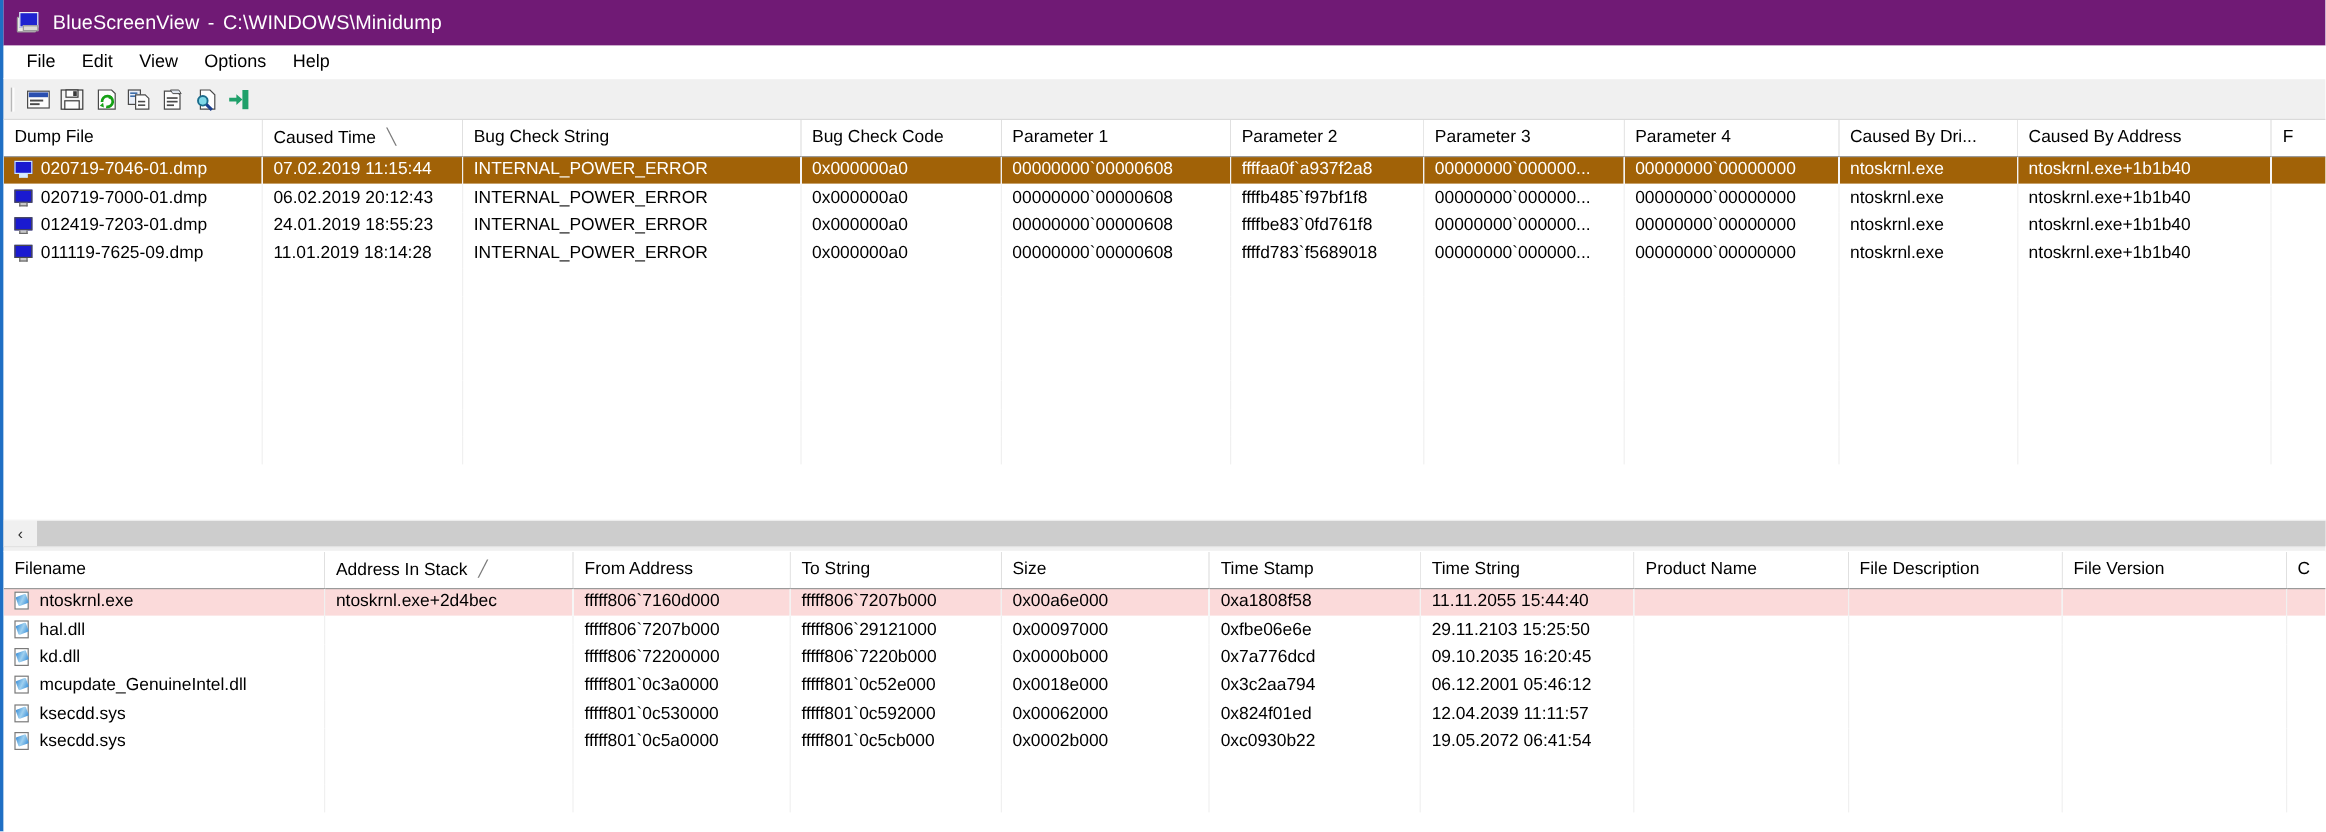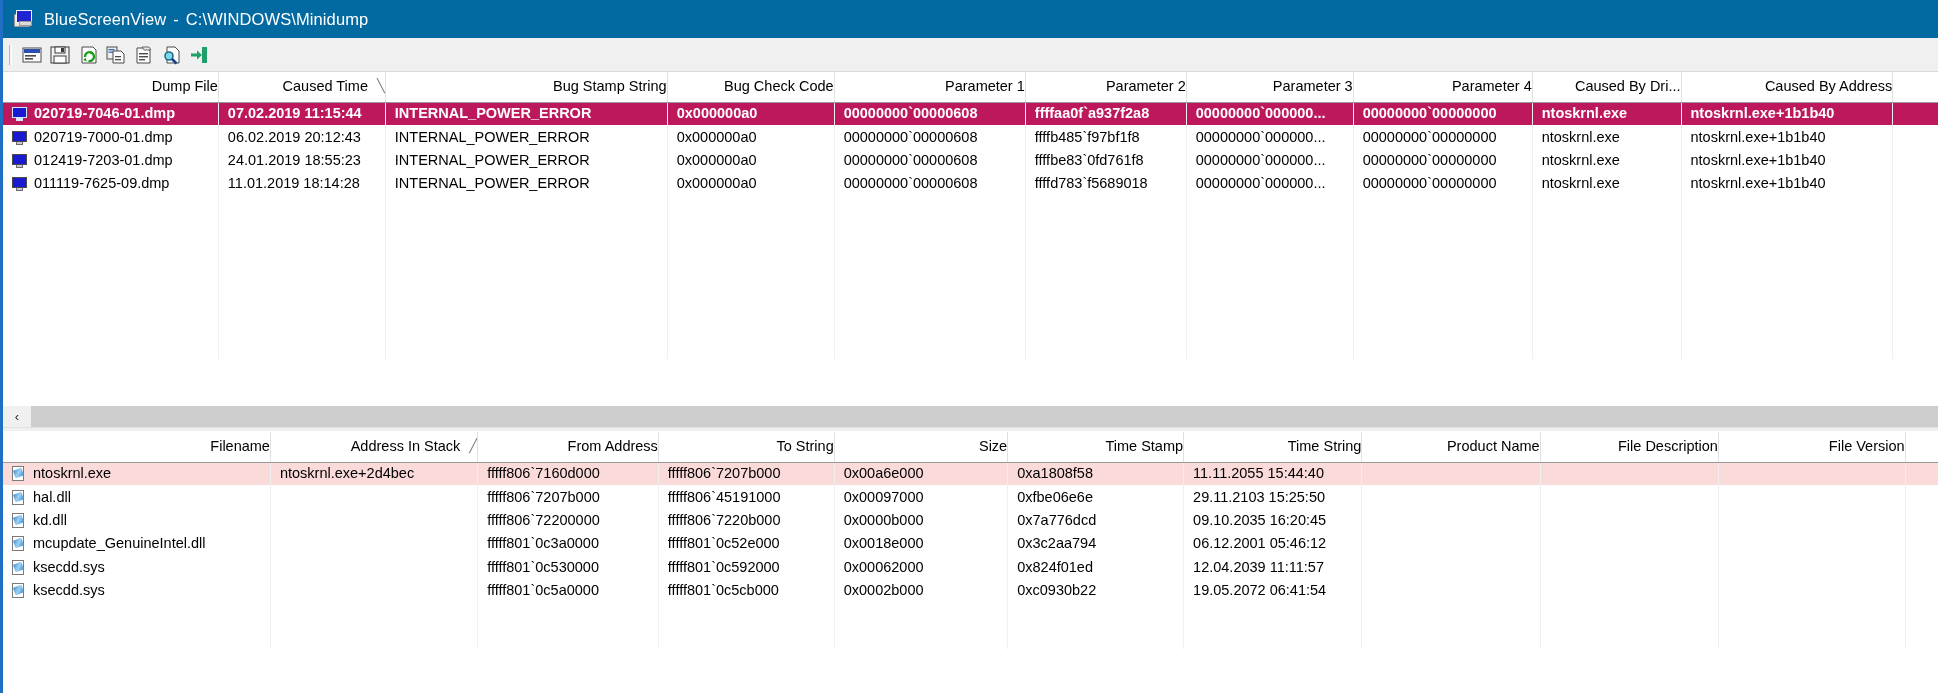--- a/index.html
+++ b/index.html
@@ -14,21 +14,21 @@
     width: 1938px; height: 693px;
     position: relative;
     display: flex; flex-direction: column;
     background: #ffffff;
     border-left: 3px solid #1f6fc4;
   }
 
   
   .titlebar {
     height: 38px; flex: 0 0 38px;
-    background: #0369a1;
+    background: #701a75;
     display: flex; align-items: center;
     padding-left: 9px;
     color: #ffffff;
   }
   .title-icon { width: 22px; height: 20px; position: relative; flex: 0 0 22px; margin-right: 10px; }
   .ti-back {
     position: absolute; left: 2px; top: 5px;
     width: 16px; height: 13px;
     background: #e8e6e3; border: 1px solid #9a9a9a; border-radius: 1px;
   }
@@ -90,41 +90,41 @@
   
   .grid-wrap { position: relative; overflow: hidden; background: #ffffff; }
   .grid-upper { flex: 0 0 333px; }
   .grid-lower { flex: 1 1 auto; }
   table.grid { border-collapse: collapse; table-layout: fixed; width: 1975px; }
   table.grid th {
     background: #ffffff;
     font-weight: normal;
     font-size: 14.5px;
     color: #000000;
-    text-align: right;
+    text-align: left;
     padding: 4px 0 5px 9px;
     height: 30px;
     border-right: 1px solid #e0e0e0;
     border-bottom: 1px solid #9a9a9a;
     white-space: nowrap;
     overflow: hidden;
     position: relative;
     cursor: default;
   }
   table.grid td {
     font-size: 14.5px;
     color: #000000;
     padding: 2px 0 3px 9px;
     height: 23.4px;
     border-right: 1px solid #f0f0f0;
     white-space: nowrap;
     overflow: hidden;
     cursor: default;
   }
-  tr.row-selected td { background: #be185d; color: #ffffff; font-weight: bold; }
+  tr.row-selected td { background: #a16207; color: #ffffff; }
   tr.row-pink td { background: #fbdada; }
   tr.row-empty td { border-right: 1px solid #f0f0f0; }
   .sort-asc, .sort-desc { display: inline-block; margin-left: 9px; color: #7a7a7a; font-size: 13px; vertical-align: 1px; }
 
   .cell-ico { display: inline-block; vertical-align: -3px; margin-right: 7px; }
   
   .ico-monitor { width: 15px; height: 14px; position: relative; }
   .ico-monitor i {
     position: absolute; left: 0; top: 0; width: 15px; height: 11px;
     background: #1a1ad0; border: 1px solid #4a4a4a; display: block;
@@ -157,20 +157,27 @@
   <div class="titlebar">
     <div class="title-icon">
       <div class="ti-back"></div>
         <div class="ti-front"></div>
     </div>
     <span class="title-text">BlueScreenView</span>
     <span class="title-text title-sep">-</span>
     <span class="title-text">C:\WINDOWS\Minidump</span>
   </div>
 
+  <div class="menubar">
+    <div class="menu-item">File</div>
+    <div class="menu-item">Edit</div>
+    <div class="menu-item">View</div>
+    <div class="menu-item">Options</div>
+    <div class="menu-item">Help</div>
+  </div>
 
   <div class="toolbar">
     <div class="tb-grip"></div>
 
     <div class="tb-btn">
       <svg width="22" height="20" viewBox="0 0 22 20">
         <rect x="2" y="3" width="18" height="14" fill="#fdfdfd" stroke="#4a4a4a"></rect>
         <rect x="3" y="4" width="16" height="4" fill="#2a4fb0"></rect>
         <rect x="4" y="10" width="11" height="1.6" fill="#4a4a4a"></rect>
         <rect x="4" y="13" width="8" height="1.6" fill="#4a4a4a"></rect>
@@ -245,21 +252,21 @@
           <col style="width: 138px;">
           <col style="width: 148px;">
           <col style="width: 123px;">
           <col style="width: 175px;">
           <col style="width: 70px;">
         </colgroup>
       <thead>
           <tr id="upper-head">
             <th><span>Dump File</span></th>
             <th><span>Caused Time</span><span class="sort-desc">╲</span></th>
-            <th><span>Bug Stamp String</span></th>
+            <th><span>Bug Check String</span></th>
             <th><span>Bug Check Code</span></th>
             <th><span>Parameter 1</span></th>
             <th><span>Parameter 2</span></th>
             <th><span>Parameter 3</span></th>
             <th><span>Parameter 4</span></th>
             <th><span>Caused By Dri...</span></th>
             <th><span>Caused By Address</span></th>
             <th><span>F</span></th>
           </tr>
         </thead>
@@ -458,21 +465,21 @@
             <td>11.11.2055 15:44:40</td>
             <td></td>
             <td></td>
             <td></td>
             <td></td>
           </tr>
           <tr>
             <td><span class="cell-ico ico-file"><i></i><b></b></span><span>hal.dll</span></td>
             <td></td>
             <td>fffff806`7207b000</td>
-            <td>fffff806`45191000</td>
+            <td>fffff806`29121000</td>
             <td>0x00097000</td>
             <td>0xfbe06e6e</td>
             <td>29.11.2103 15:25:50</td>
             <td></td>
             <td></td>
             <td></td>
             <td></td>
           </tr>
           <tr>
             <td><span class="cell-ico ico-file"><i></i><b></b></span><span>kd.dll</span></td>

